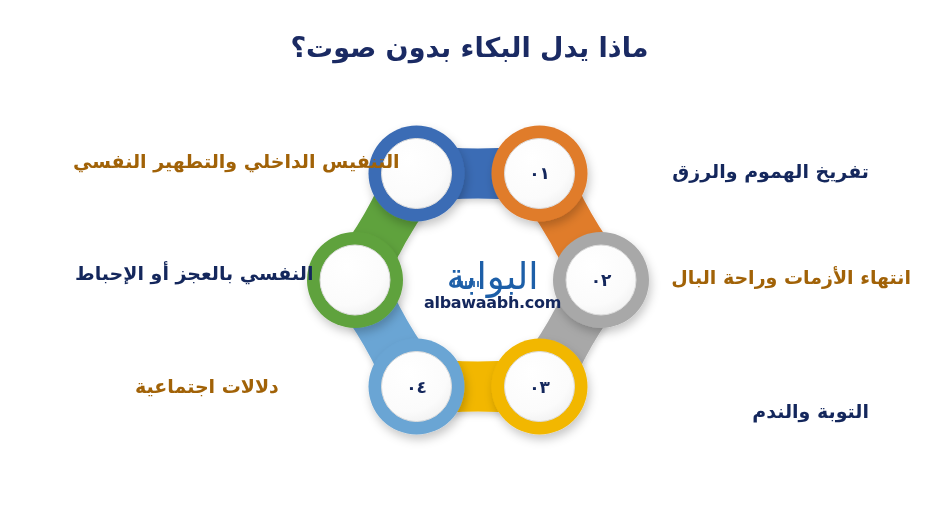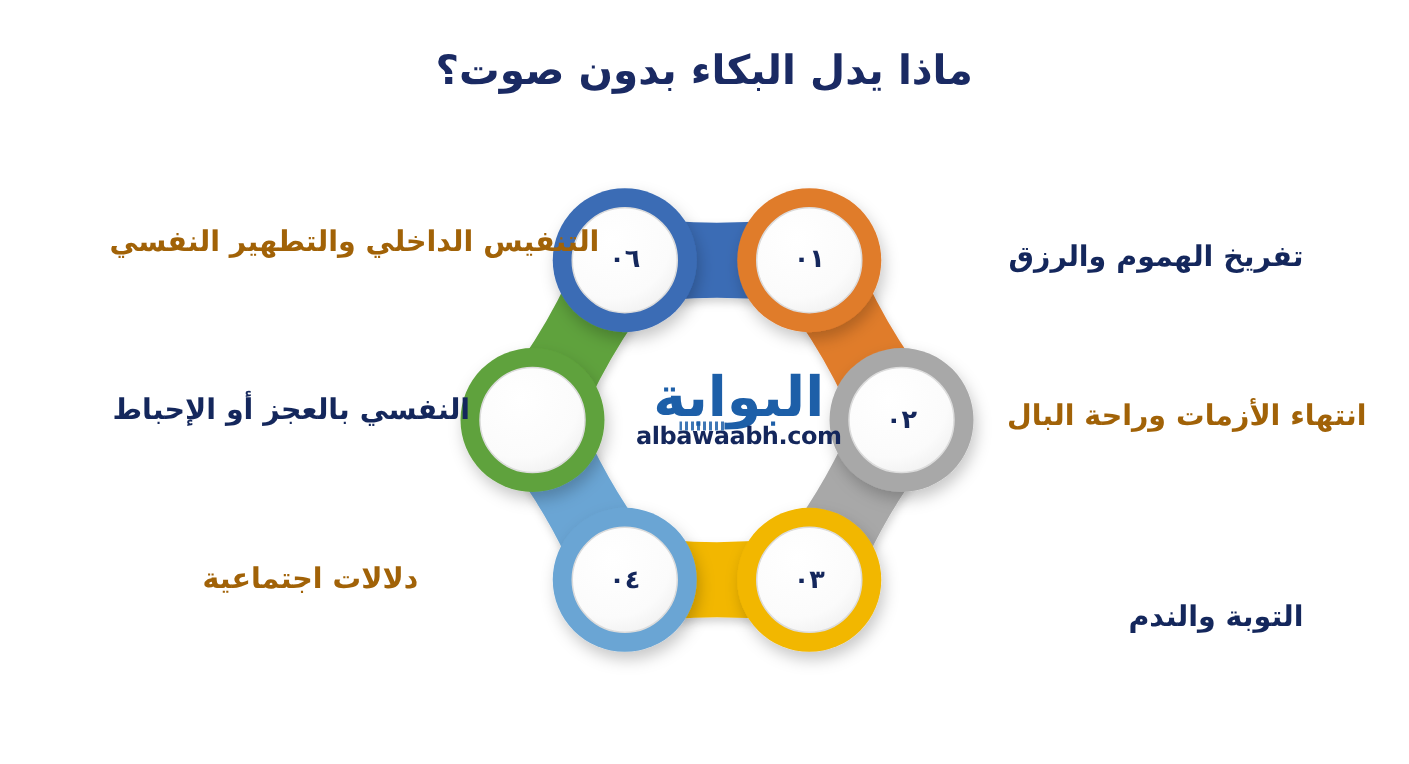--- a/index.html
+++ b/index.html
@@ -57,26 +57,26 @@
     position: absolute;
     left: 405px;
     top: 238px;
     width: 175px;
     height: 92px;
     text-align: center;
     pointer-events: none;
   }
   .logo-ar {
     font-size: 37px;
-    font-weight: bold;
+    font-weight: normal;
     color: #1d5fa8;
     direction: rtl;
     line-height: 1;
     letter-spacing: -1px;
-    margin-top: 8px;
+    margin-top: 20px;
   }
   .logo-dashes {
     position: absolute;
     left: 48px;
     top: 43px;
     width: 30px;
     height: 6px;
     background:
       repeating-linear-gradient(to right, #1d5fa8 0 2px, transparent 2px 4px);
     opacity: .85;
@@ -185,21 +185,20 @@
   <div class="logo">
     <div class="logo-ar">البوابة</div>
     <div class="logo-dashes"></div>
     <div class="logo-url">albawaabh.com</div>
   </div>
 
   <div class="num" id="num-01" style="left: 539.5px; top: 173.479px;">٠١</div>
   <div class="num" id="num-02" style="left: 601px; top: 280px;">٠٢</div>
   <div class="num" id="num-03" style="left: 539.5px; top: 386.521px;">٠٣</div>
   <div class="num" id="num-04" style="left: 416.5px; top: 386.521px;">٠٤</div>
-  <div class="num" id="num-06" style="left: 416.5px; top: 173.479px;">٠٦</div>
 
   <div class="label red  lbl-right" id="lbl-02" style="right: 28px; top: 266px;">انتهاء الأزمات وراحة البال</div>
   <div class="label navy lbl-right" id="lbl-01" style="right: 70px; top: 160px;">تفريخ الهموم والرزق</div>
   <div class="label red  lbl-left" id="lbl-04" style="left: 135px; top: 375px;">دلالات اجتماعية</div>
   <div class="label navy lbl-right" id="lbl-03" style="right: 70px; top: 400px;">التوبة والندم</div>
   <div class="label navy lbl-left" id="lbl-05" style="left: 75px; top: 262px;">النفسي بالعجز أو الإحباط</div>
   <div class="label red  lbl-left" id="lbl-06" style="left: 73px; top: 150px;">التنفيس الداخلي والتطهير النفسي</div>
 
 </div>
 

